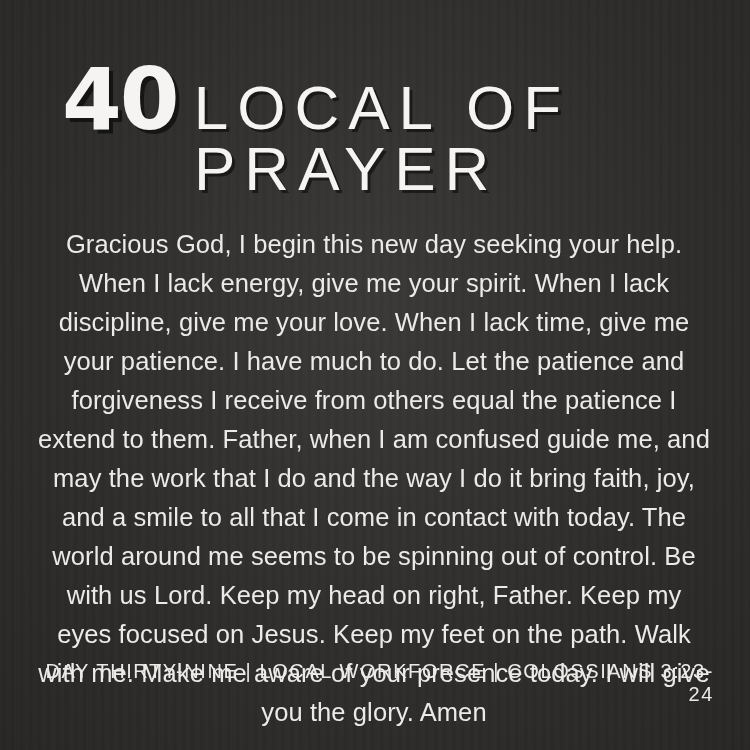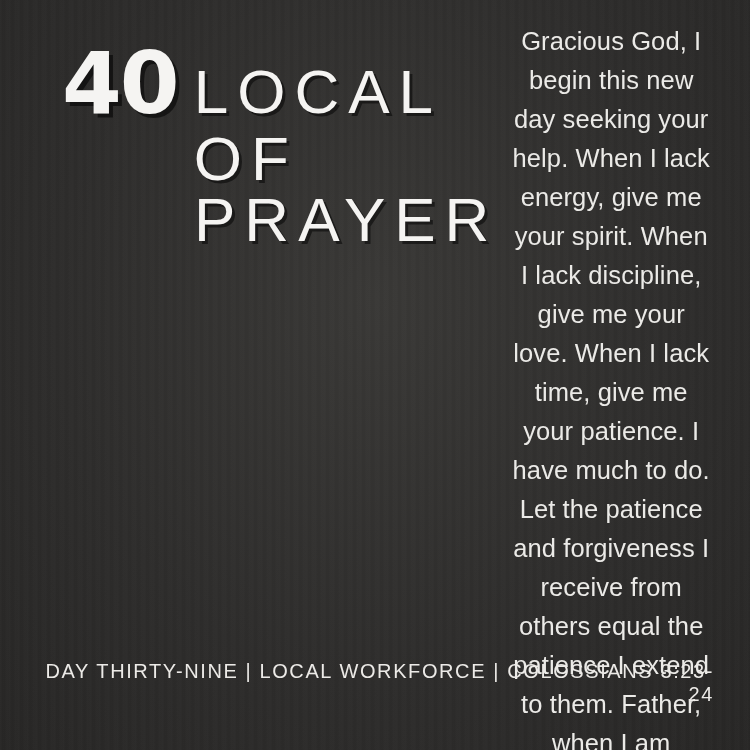--- a/index.html
+++ b/index.html
@@ -23,23 +23,23 @@
     background-color: #302f2e;
     background-image:
       repeating-linear-gradient(90deg,
         rgba(255,255,255,0.012) 0px,
         rgba(255,255,255,0.012) 1px,
         rgba(0,0,0,0.02) 2px,
         rgba(0,0,0,0.02) 5px,
         rgba(255,255,255,0.008) 6px,
         rgba(255,255,255,0.008) 9px),
       radial-gradient(ellipse at 50% 40%, #3a3937 0%, #2e2d2c 60%, #282726 100%);
-    padding: 0 34px;
+    padding: 16px 34px;
     display: flex;
-    flex-direction: row;
+    flex-direction: column;
   }
 
   .title-block {
     margin-top: 40px;
     margin-left: 28px;
     margin-right: 10px;
   }
 
   .title-line {
     display: flex;

